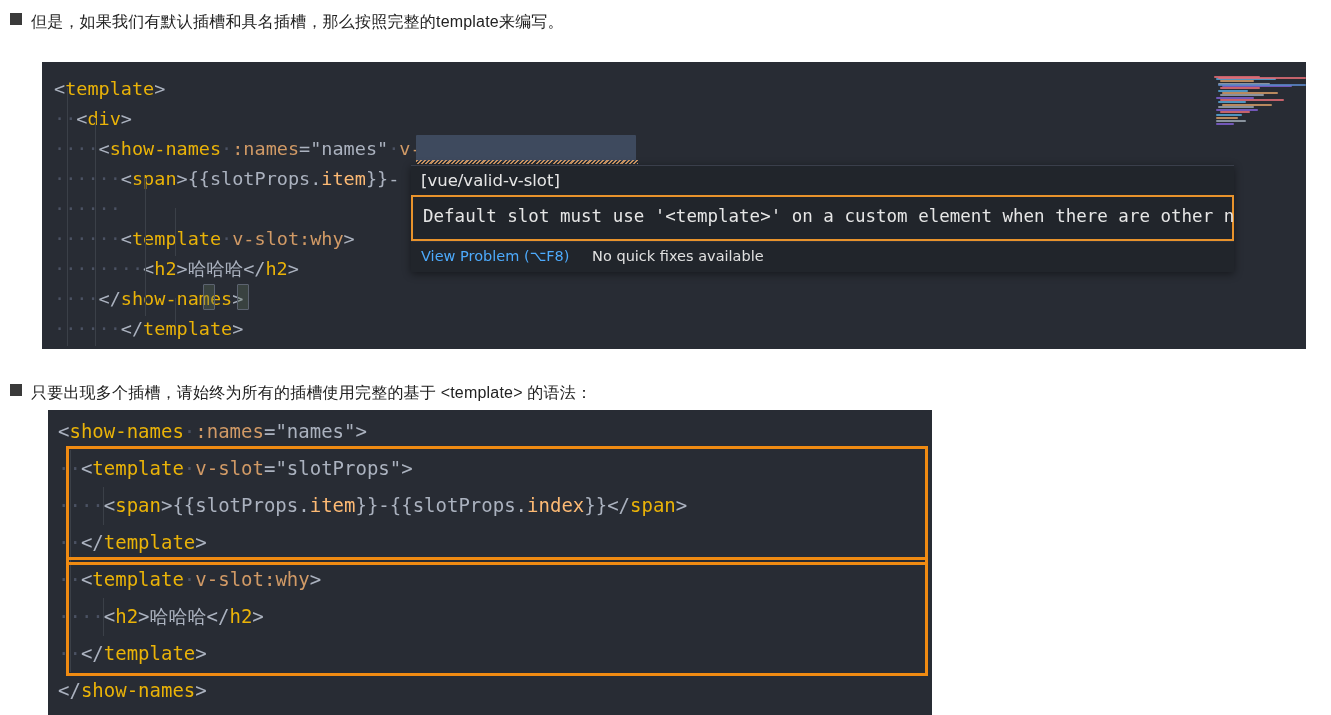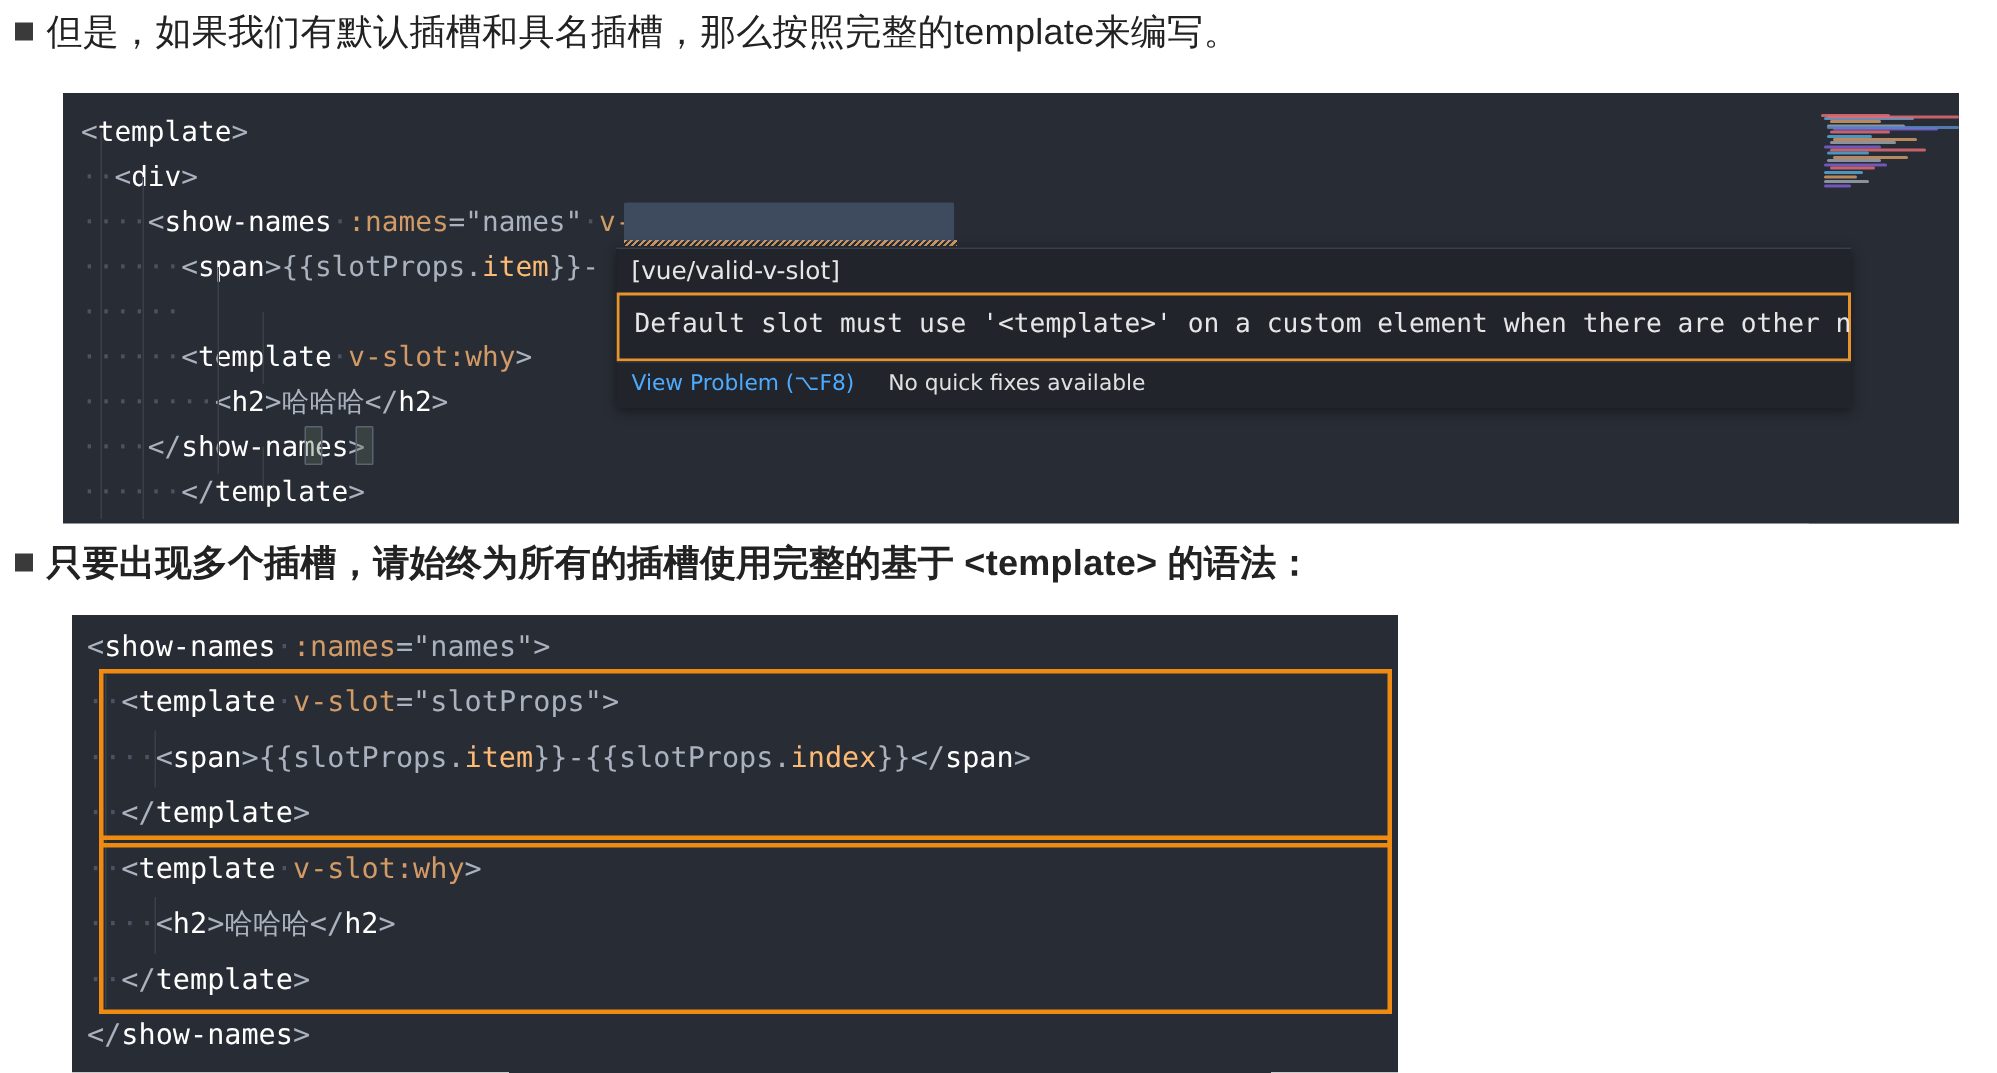--- a/index.html
+++ b/index.html
@@ -31,48 +31,48 @@
     display: inline-block;
     width: 12px;
     height: 12px;
     background: #3a3a3a;
     margin-right: 9px;
     flex: 0 0 auto;
     position: relative;
     top: -2px;
   }
   .bullet-text {
-    font-size: 24px;
+    font-size: 16px;
     line-height: 28px;
     letter-spacing: 0.2px;
     color: #222222;
   }
 
   #line1 { left: 10px; top: 8px; }
-  #line2 { left: 10px; top: 362px; font-weight: bold; }
+  #line2 { left: 10px; top: 379px; }
 
   
   .editor {
     position: absolute;
     background: #282c34;
     overflow: hidden;
     font-family: "DejaVu Sans Mono", "Liberation Mono", monospace;
   }
   .code-line {
     position: relative;
     height: 30px;
     line-height: 30px;
     font-size: 18.5px;
     white-space: pre;
     color: #abb2bf;
   }
 
   
   .t-punct   { color: #abb2bf; }
-  .t-tag     { color: #ffffff; }
+  .t-tag     { color: #eab308; }
   .t-attr    { color: #d19a66; }
   .t-str2    { color: #abb2bf; }
   .t-prop    { color: #fdba74; }
   .t-text    { color: #abb2bf; }
   .t-ws      { color: #4b5263; }
 
   
   #editor1 {
     left: 42px;
     top: 62px;

